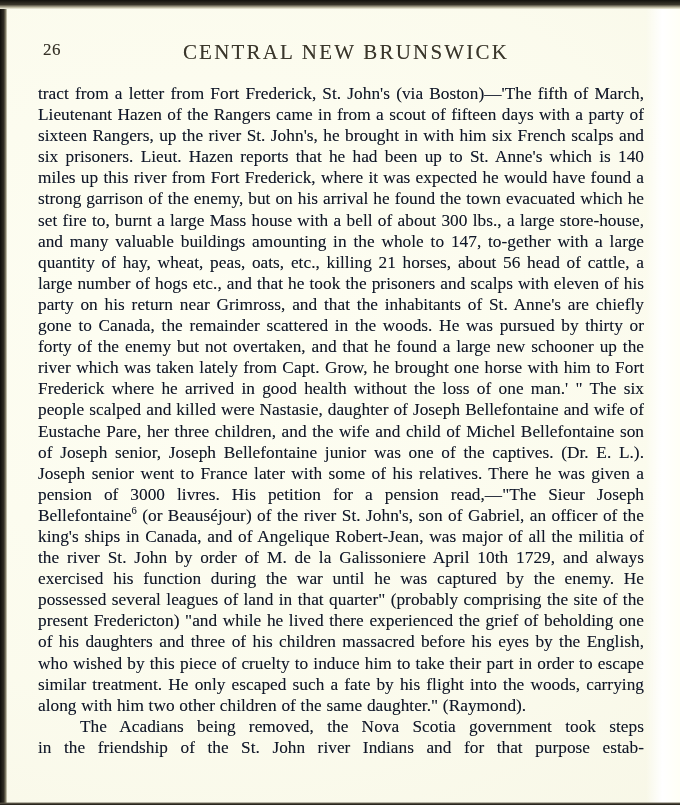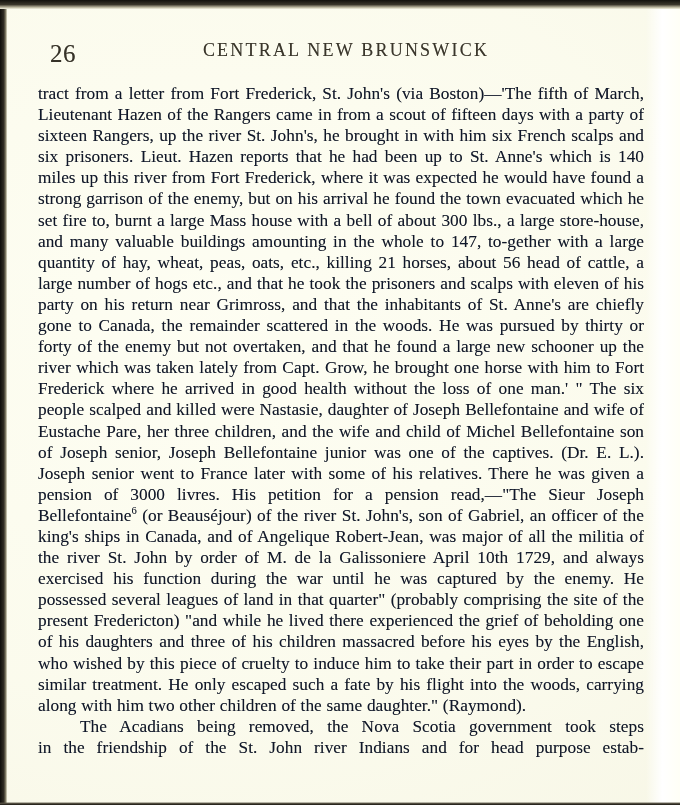--- a/index.html
+++ b/index.html
@@ -63,33 +63,33 @@
   
   .running-head {
     position: absolute;
     top: 40px;
     left: 38px;
     right: 52px;
     height: 24px;
   }
   .folio {
     position: absolute;
-    left: 12px;
+    left: 5px;
     top: 0;
-    font-size: 25px;
+    font-size: 17px;
     letter-spacing: 0.5px;
     color: #363228;
   }
   .head-title {
     position: absolute;
     left: 0;
     right: 0;
     top: 0;
     text-align: center;
-    font-size: 18px;
+    font-size: 21px;
     letter-spacing: 2.2px;
     color: #3a362b;
     padding-left: 26px;
   }
   
   .body-block {
     position: absolute;
     top: 83px;
     left: 38px;
     width: 606px;
@@ -134,21 +134,21 @@
       <span class="folio ink">26</span>
       <span class="head-title ink">CENTRAL NEW BRUNSWICK</span>
     </div>
 
     <div class="body-block">
 
       <p class="para ink"><span>tract from a letter from Fort Frederick, St. John's (via Boston)—'The fifth of March, Lieutenant Hazen of the Rangers came in from a scout of fifteen days with a party of sixteen Rangers, up the river St. John's, he brought in with him six French scalps and six prisoners.  Lieut. Hazen reports that he had been up to St. Anne's which is 140 miles up this river from Fort Frederick, where it was expected he would have found a strong garrison of the enemy, but on his arrival he found the town evacuated which he set fire to, burnt a large Mass house with a bell of about 300 lbs., a large store-house, and many valuable buildings amounting in the whole to 147, to-gether with a large quantity of hay, wheat, peas, oats, etc., killing 21 horses, about 56 head of cattle, a large number of hogs etc., and that he took the prisoners and scalps with eleven of his party on his return near Grimross, and that the inhabitants of St. Anne's are chiefly gone to Canada, the remainder scattered in the woods. He was pursued by thirty or forty of the enemy but not overtaken, and that he found a large new schooner up the river which was taken lately from Capt. Grow, he brought one horse with him to Fort Frederick where he arrived in good health without the loss of one man.' "  The six people scalped and killed were Nastasie, daughter of Joseph Bellefontaine and wife of Eustache Pare, her three children, and the wife and child of Michel Bellefontaine son of Joseph senior, Joseph Bellefontaine junior was one of the captives. (Dr. E. L.). Joseph senior went to France later with some of his relatives.  There he was given a pension of 3000 livres.  His petition for a pension read,—"The Sieur Joseph Bellefontaine</span><sup class="fn">6</sup><span> (or Beauséjour) of the river St. John's, son of Gabriel, an officer of the king's ships in Canada, and of Angelique Robert-Jean, was major of all the militia of the river St. John by order of M. de la Galissoniere April 10th 1729, and always exercised his function during the war until he was captured by the enemy.  He possessed several leagues of land in that quarter" (probably comprising the site of the present Fredericton) "and while he lived there experienced the grief of beholding one of his daughters and three of his children massacred before his eyes by the English, who wished by this piece of cruelty to induce him to take their part in order to escape similar treatment. He only escaped such a fate by his flight into the woods, carrying along with him two other children of the same daughter." (Raymond).</span></p>
 
       <p class="para indent clipped ink">The Acadians being removed, the Nova Scotia government took steps</p>
 
-      <p class="para clipped ink">in the friendship of the St. John river Indians and for head purpose estab-</p>
+      <p class="para clipped ink">in the friendship of the St. John river Indians and for that purpose estab-</p>
 
     </div>
   </div>
 
   <div class="edge-right"></div>
   <div class="edge-left"></div>
   <div class="edge-top"></div>
   <div class="edge-bottom"></div>
 
 </div>

